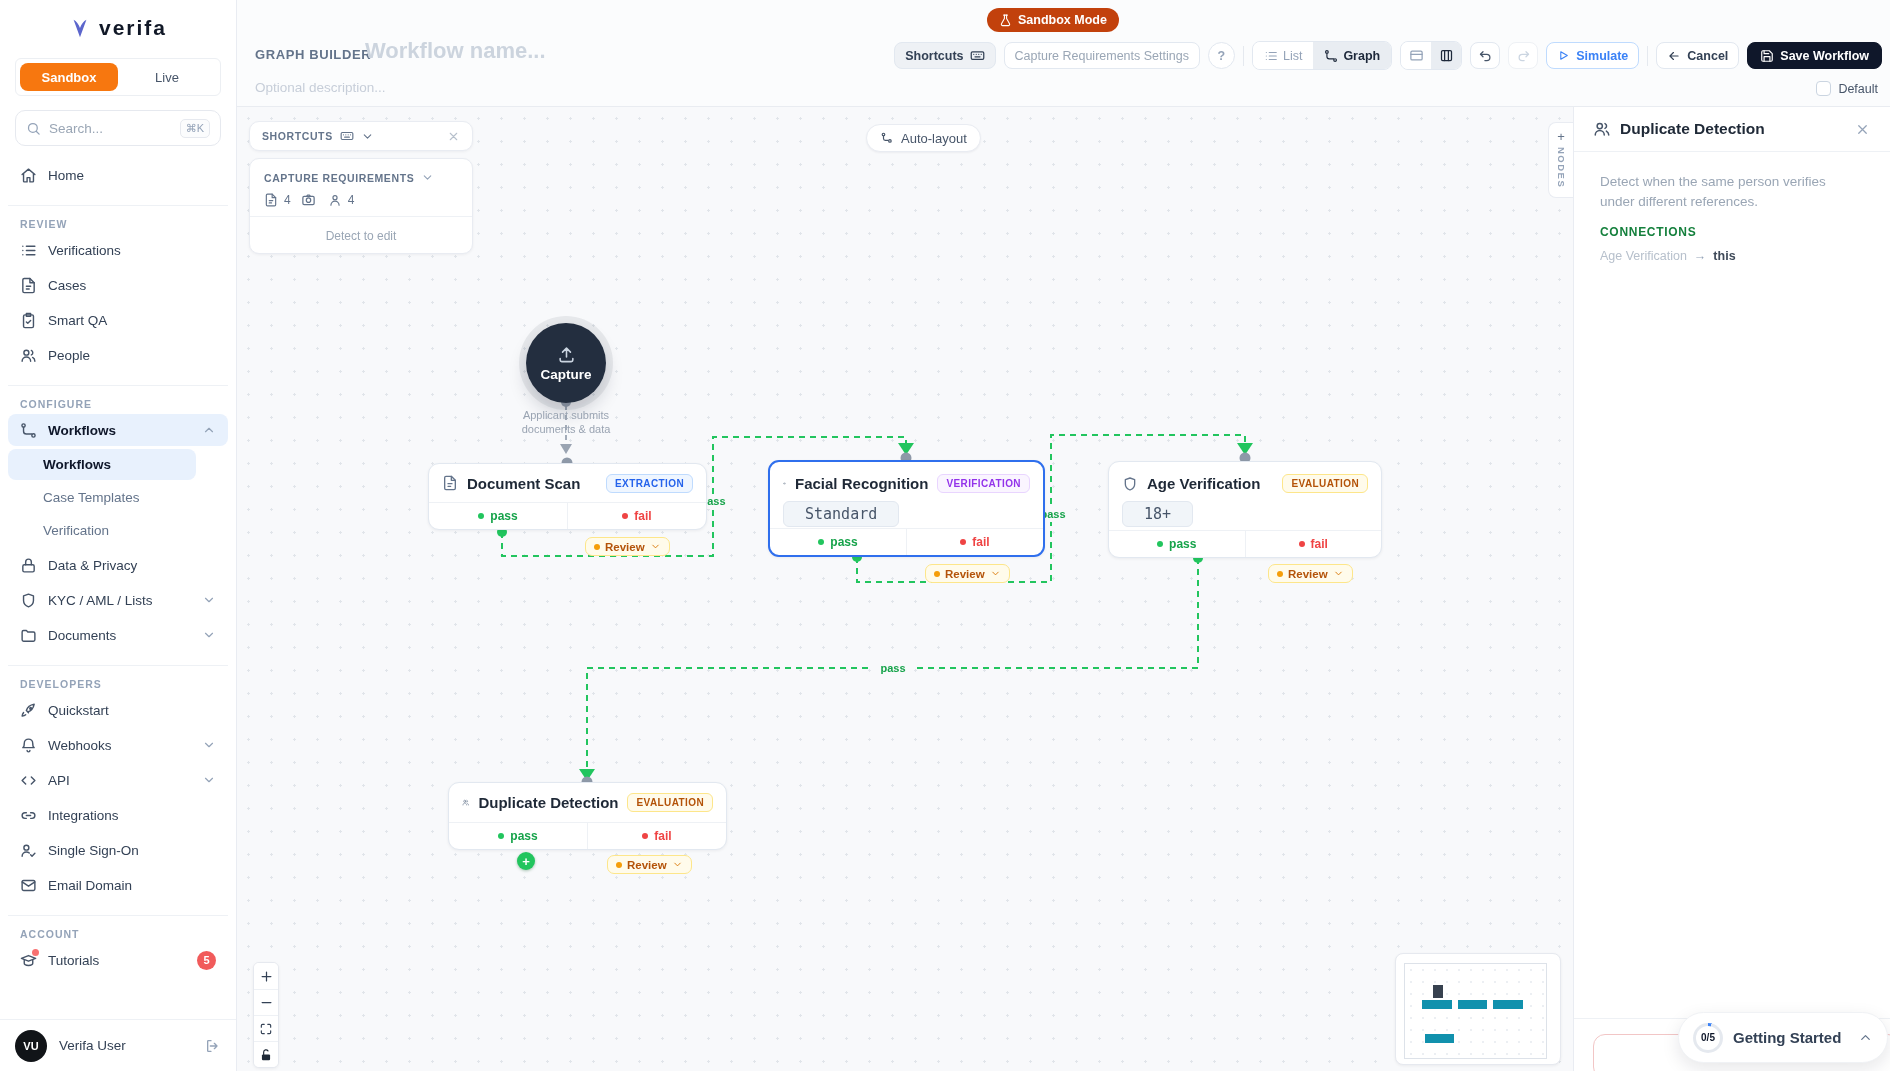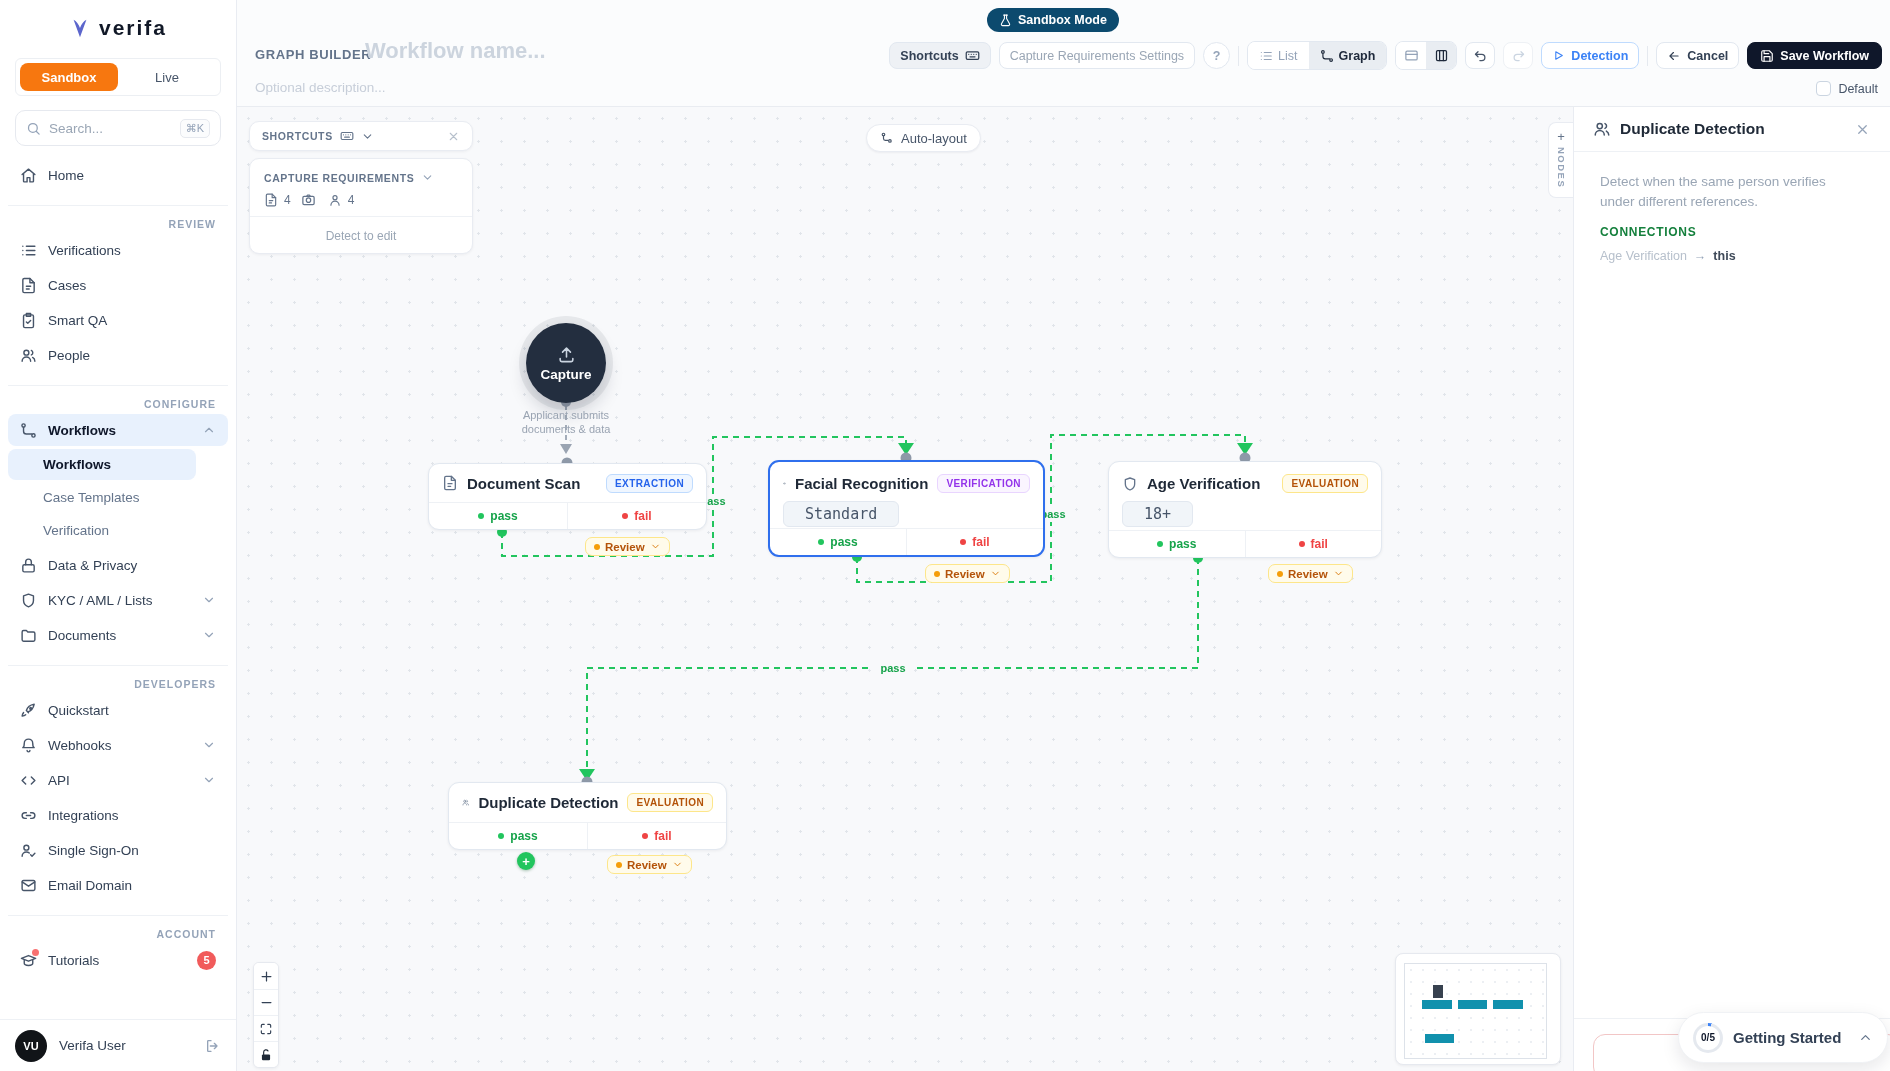--- a/index.html
+++ b/index.html
@@ -16,21 +16,21 @@
   .logo-text { font-size:21px; font-weight:700; letter-spacing:2px; color:#111827; }
   .env-toggle { margin:6px 15px 0; border:1px solid #eceff3; border-radius:6px; padding:4px; display:flex; }
   .env-seg { flex:1; height:28px; display:flex; align-items:center; justify-content:center;
              font-size:13px; border-radius:8px; color:#475569; cursor:pointer; }
   .env-seg.active { background:#f7770f; color:#fff; font-weight:700; }
   .search-box { margin:14px 15px 8px; height:36px; border:1px solid #e6e9ef; border-radius:10px;
                 display:flex; align-items:center; padding:0 10px; gap:8px; color:#94a3b8; }
   .search-box input { border:none; outline:none; flex:1; font-size:13.5px; font-family:inherit; color:#a16207; min-width:0; background:transparent; }
   .search-box input::placeholder { color:#9aa6b5; }
   .kbd { border:1px solid #e6e9ef; border-radius:5px; font-size:11px; padding:2px 5px; color:#94a3b8; background:#fbfcfd; }
-  .nav { flex:1; overflow:hidden; padding-top:2px;text-align:right; }
+  .nav { flex:1; overflow:hidden; padding-top:2px; }
   .nav-item { height:32px; margin:3px 8px; padding:0 12px; border-radius:8px; display:flex; align-items:center; gap:11px;
               font-size:13.5px; color:#334155; cursor:pointer; }
   .nav-item .nicon { color:#475569; width:17px; height:17px; flex:0 0 auto; }
   .nav-item.active { background:#e8f1fd; font-weight:700; color:#0f172a; }
   .nav-sub { height:31px; margin:2px 8px 2px 8px; padding:0 12px 0 35px; border-radius:8px; display:flex; align-items:center;
              font-size:13.5px; color:#64748b; cursor:pointer; }
   .nav-sub.active { background:#e8f1fd; font-weight:700; color:#0f172a; margin-right:40px; }
   .nav-section { margin:14px 8px 4px; padding:12px 12px 0; font-size:10.5px; font-weight:700; letter-spacing:1px;
                  color:#94a3b8; border-top:1px solid #eef1f5; }
   .nav-chev { margin-left:auto; color:#94a3b8; }
@@ -61,21 +61,21 @@
   .seg { height:27px; display:flex; align-items:center; gap:5px; padding:0 11px; font-size:12.5px; color:#94a3b8;
          background:#fff; cursor:pointer; }
   .seg.active { background:#e9edf2; color:#1e293b; font-weight:700; }
   .btn-iconly { width:30px; justify-content:center; padding:0; border:none; border-radius:0; }
   .btn-simulate { border-color:#bfdbfe; color:#3b82f6; font-weight:700; }
   .btn-cancel { color:#334155; font-weight:600; }
   .btn-save { background:#0f172a; border-color:#0f172a; color:#fff; font-weight:700; padding:0 12px; }
   .default-row { position:absolute; right:12px; top:81px; display:flex; align-items:center; gap:7px; }
   .checkbox { width:15px; height:15px; border:1.5px solid #cbd5e1; border-radius:4px; background:#fff; cursor:pointer; }
   .default-label { font-size:12.5px; color:#475569; }
-  .sandbox-pill { position:absolute; left:987px; top:8px; height:24px; z-index:30; background:#0c4a6e; color:#fff;
+  .sandbox-pill { position:absolute; left:987px; top:8px; height:24px; z-index:30; background:#c2410c; color:#fff;
                   border-radius:12px; display:flex; align-items:center; gap:6px; padding:0 12px; font-size:12.5px; font-weight:700; }
 
   
   .canvas { position:absolute; left:237px; top:107px; width:1336px; height:964px; background:#f8f9fb;
             background-image:radial-gradient(#e1e5ea 1.2px, transparent 1.2px); background-size:23px 23px; overflow:hidden; }
   .edges-svg { position:absolute; left:0; top:0; }
   .edge-label { position:absolute; width:40px; text-align:center; font-size:11px; font-weight:700; color:#16a34a;
                 background:#f8f9fb; border-radius:3px; line-height:15px; }
   .float-panel { position:absolute; background:#fff; border:1px solid #e9ecf2; border-radius:10px;
                  box-shadow:0 1px 3px rgba(15,23,42,.05); }
@@ -411,21 +411,21 @@
       <div class="btn btn-iconly" style="border:1px solid #eef1f5;border-radius:8px;color:#cbd5e1">
         <svg class="ic" width="15" height="15" viewBox="0 0 24 24">
             <path d="M20 10H10a5 5 0 0 0 0 10h3"></path>
             <path d="M16 6l4 4-4 4"></path>
           </svg>
       </div>
       <div class="btn btn-simulate">
         <svg class="ic" width="13" height="13" viewBox="0 0 24 24">
             <path d="M7 5l12 7-12 7z"></path>
           </svg>
-        <span>Detection</span>
+        <span>Simulate</span>
       </div>
       <div class="tb-div"></div>
       <div class="btn btn-cancel">
         <svg class="ic" width="14" height="14" viewBox="0 0 24 24">
             <path d="M19 12H5M11 18l-6-6 6-6"></path>
           </svg>
         <span>Cancel</span>
       </div>
       <div class="btn btn-save">
         <svg class="ic" width="14" height="14" viewBox="0 0 24 24">

